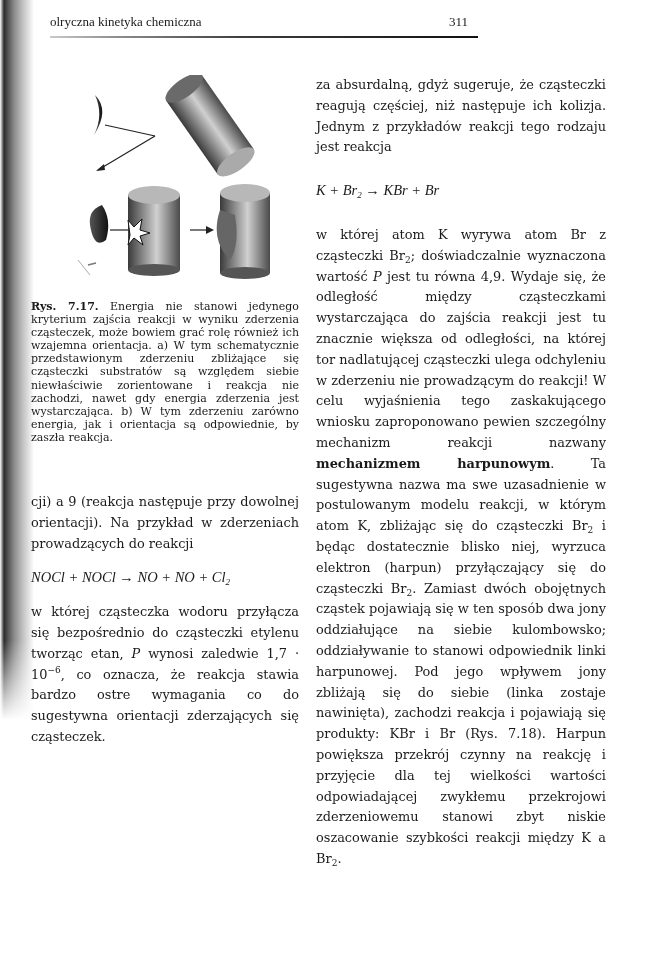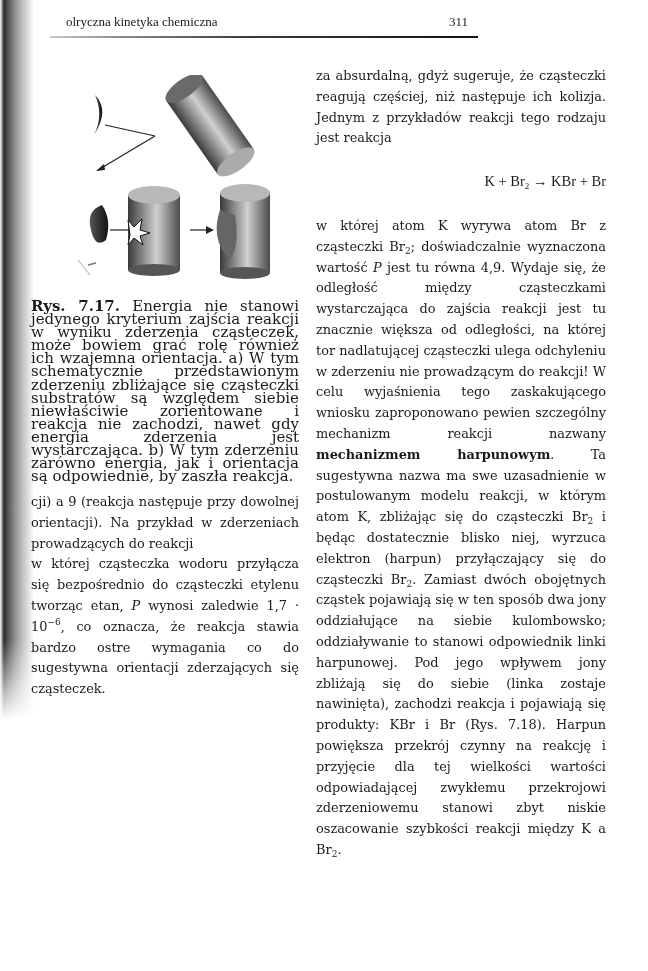--- a/index.html
+++ b/index.html
@@ -14,42 +14,42 @@
     background:linear-gradient(to right,#ffffff 0px,#2a2a2a 4px,#555 8px,#8a8a8a 14px,#bdbdbd 22px,#e8e8e8 30px,#ffffff 34px);
   }
   .spine-fade {
     position:absolute; left:0; top:640px; width:34px; height:331px;
     background:linear-gradient(to bottom,rgba(255,255,255,0) 0,#ffffff 80px);
   }
   .header {
     position:absolute; left:50px; top:14px; width:428px;
     font-family:"Liberation Serif", serif; font-size:13px;
   }
-  .header .title { position:absolute; left:16px; top:0; }
+  .header .title { position:absolute; left:0; top:0; }
   .header .pagenum { position:absolute; right:10px; top:0; }
   .header-rule {
     position:absolute; left:50px; top:36px; width:428px; height:2px;
     background:linear-gradient(to right,#c9c9c9 0%,#8f8f8f 15%,#3d3d3d 45%,#111 100%);
   }
   .figure { position:absolute; left:70px; top:75px; width:220px; height:210px; }
   .caption {
     position:absolute; left:31px; top:300px; width:268px;
-    font-size:15px; line-height:13.1px; text-align:justify;
+    font-size:11px; line-height:13.1px; text-align:justify;
   }
   .caption .label { font-weight:bold; }
   .col {
     position:absolute; font-size:12.9px; line-height:20.8px;
     text-align:justify; hyphens:manual;
   }
   .col p { margin:0; }
   .col-left { left:31px; top:492px; width:268px; }
-  .col-right { left:316px; top:66px; width:290px; }
+  .col-right { left:316px; top:75px; width:290px; }
   .eq {
-    text-align:right; margin:13px 0 14px 0;
-    font-family:"Liberation Serif", serif; font-size:14.5px;
+    text-align:left; margin:13px 0 14px 0;
+    font-family:"Liberation Serif", serif; font-size:14.5px;font-style:italic;
   }
   .indent { text-indent:18px; }
   .bold { font-weight:bold; }
   sub { font-size:9px; vertical-align:-3px; line-height:0; }
   sup { font-size:9px; vertical-align:6px; line-height:0; }
   .i { font-style:italic; }
 </style>
 </head>
 <body>
 
@@ -107,20 +107,21 @@
     <line x1="18" y1="190" x2="26" y2="188" stroke="#777" stroke-width="1.5"></line>
   </svg>
 </div>
 
 <div class="caption">
   <span class="label">Rys. 7.17.</span><span> Energia nie stanowi jedynego kryterium zajścia reakcji w wyniku zderzenia cząsteczek, może bowiem grać rolę również ich wzajemna orientacja. a) W tym schematycznie przedstawionym zderzeniu zbliżające się cząsteczki substratów są względem siebie niewłaściwie zorientowane i reakcja nie zachodzi, nawet gdy energia zderzenia jest wystarczająca. b) W tym zderzeniu zarówno energia, jak i orientacja są odpowiednie, by zaszła reakcja.</span>
 </div>
 
 <div class="col col-left">
   <p>cji) a 9 (reakcja następuje przy dowolnej orientacji). Na przykład w zderzeniach prowadzących do reakcji</p>
+  <div class="eq"><span>NOCl + NOCl → NO + NO + Cl</span><sub>2</sub></div>
   <p><span>w której cząsteczka wodoru przyłącza się bezpośrednio do cząsteczki etylenu tworząc etan, </span><span class="i">P</span><span> wynosi zaledwie 1,7 · 10</span><sup>−6</sup><span>, co oznacza, że reakcja stawia bardzo ostre wymagania co do sugestywna orientacji zderzających się cząsteczek.</span></p>
 </div>
 
 <div class="col col-right">
   <p>za absurdalną, gdyż sugeruje, że cząsteczki reagują częściej, niż następuje ich kolizja. Jednym z przykładów reakcji tego rodzaju jest reakcja</p>
   <div class="eq" style="margin:22px 0 24px 0;"><span>K + Br</span><sub>2</sub><span> → KBr + Br</span></div>
   <p><span>w której atom K wyrywa atom Br z cząsteczki Br</span><sub>2</sub><span>; doświadczalnie wyznaczona wartość </span><span class="i">P</span><span> jest tu równa 4,9. Wydaje się, że odległość między cząsteczkami wystarczająca do zajścia reakcji jest tu znacznie większa od odległości, na której tor nadlatującej cząsteczki ulega odchyleniu w zderzeniu nie prowadzącym do reakcji! W celu wyjaśnienia tego zaskakującego wniosku zaproponowano pewien szczególny mechanizm reakcji nazwany </span><span class="bold">mechanizmem harpunowym</span><span>. Ta sugestywna nazwa ma swe uzasadnienie w postulowanym modelu reakcji, w którym atom K, zbliżając się do cząsteczki Br</span><sub>2</sub><span> i będąc dostatecznie blisko niej, wyrzuca elektron (harpun) przyłączający się do cząsteczki Br</span><sub>2</sub><span>. Zamiast dwóch obojętnych cząstek pojawiają się w ten sposób dwa jony oddziałujące na siebie kulombowsko; oddziaływanie to stanowi odpowiednik linki harpunowej. Pod jego wpływem jony zbliżają się do siebie (linka zostaje nawinięta), zachodzi reakcja i pojawiają się produkty: KBr i Br (Rys. 7.18). Harpun powiększa przekrój czynny na reakcję i przyjęcie dla tej wielkości wartości odpowiadającej zwykłemu przekrojowi zderzeniowemu stanowi zbyt niskie oszacowanie szybkości reakcji między K a Br</span><sub>2</sub><span>.</span></p>
 </div>
 
 </body></html>

